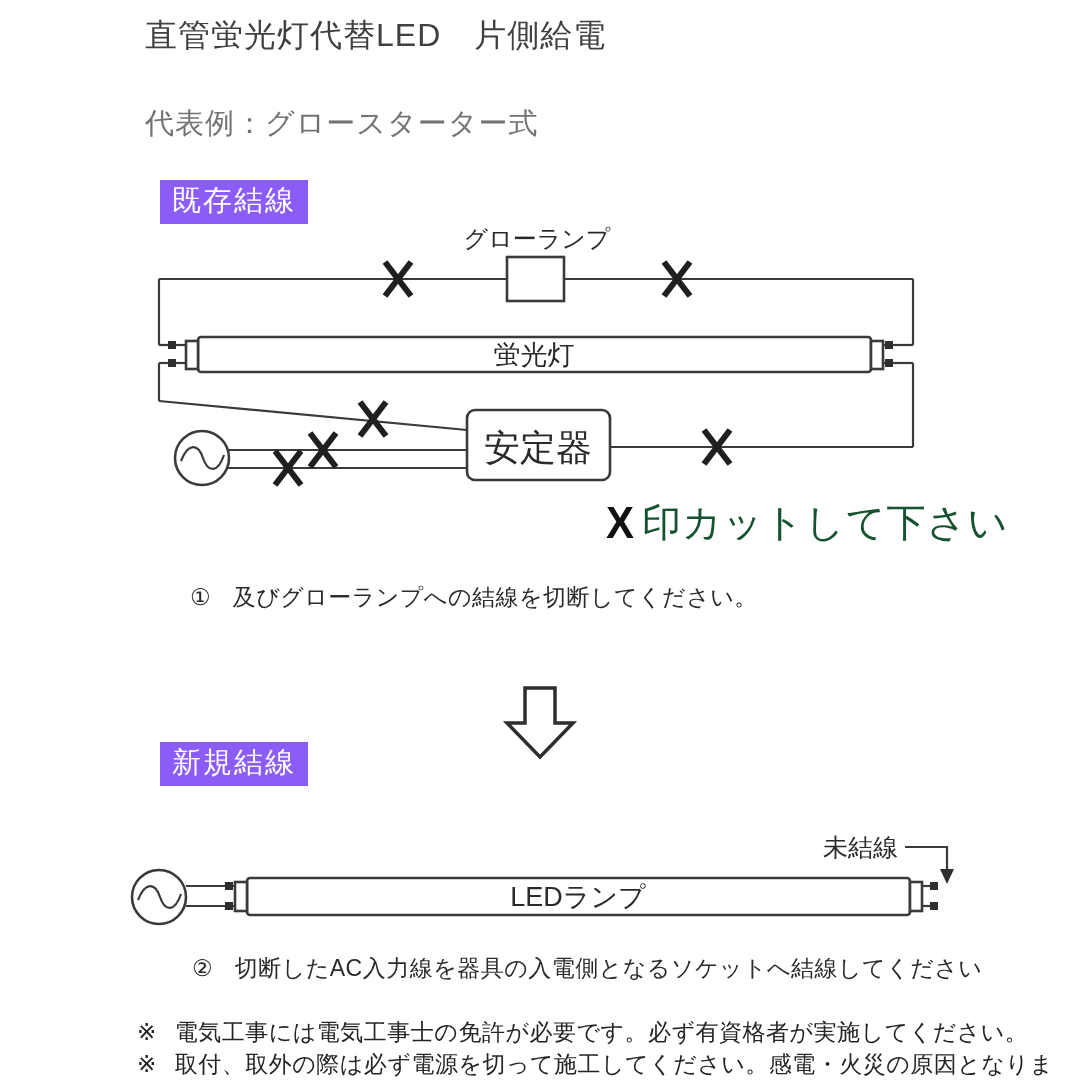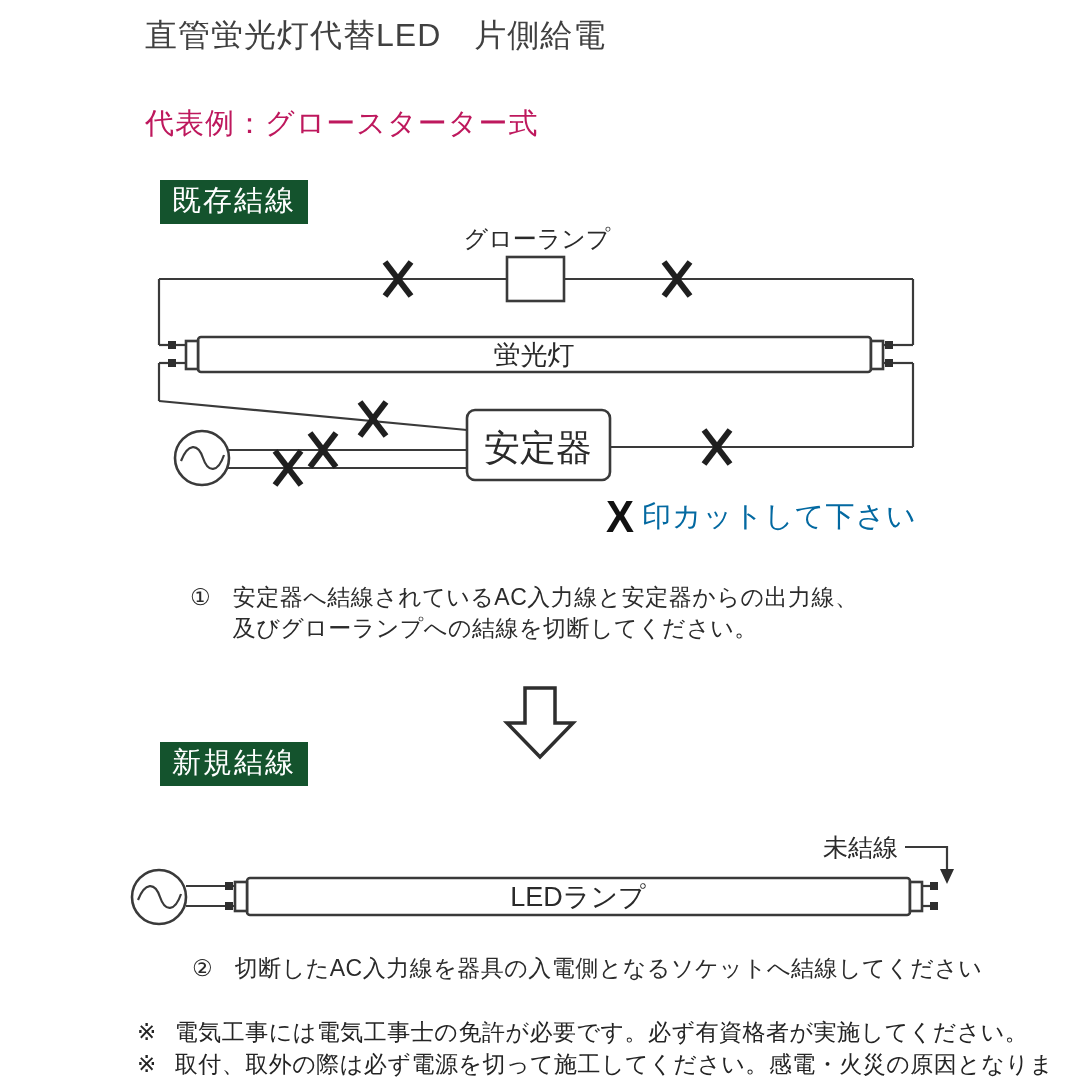--- a/index.html
+++ b/index.html
@@ -2,36 +2,36 @@
 <html><head>
 <meta charset="utf-8">
 <style>
   html,body{margin:0;padding:0;background:#ffffff;}
   .canvas{
     position:relative;width:1080px;height:1080px;background:#ffffff;overflow:hidden;
     font-family:"Liberation Sans","DejaVu Sans",sans-serif;color:#222222;
   }
   .abs{position:absolute;}
   .title{left:145px;top:14px;font-size:32px;letter-spacing:1px;color:#404040;}
-  .subtitle{left:145px;top:104px;font-size:29px;letter-spacing:1px;color:#be185d;}
+  .subtitle{left:145px;top:104px;font-size:29px;letter-spacing:1px;color:#737373;}
   .tag{
-    background:#14532d;color:#ffffff;font-size:29px;letter-spacing:2px;
+    background:#8b5cf6;color:#ffffff;font-size:29px;letter-spacing:2px;
     padding:5px 12px 7px 12px;display:inline-block;line-height:1.1;
   }
   .tag-existing{left:160px;top:180px;}
   .tag-new{left:160px;top:742px;}
   .art{position:absolute;left:0;top:0;}
   .wire{stroke:#3a3a3a;stroke-width:2.2;fill:none;}
   .boxline{stroke:#3a3a3a;stroke-width:2.6;fill:#ffffff;}
   .pin{fill:#2e2e2e;}
   .xmark line{stroke:#1f1f1f;stroke-width:6;}
   .dtext{fill:#2a2a2a;font-family:"Liberation Sans","DejaVu Sans",sans-serif;}
   .cutnote{left:606px;top:496px;display:flex;align-items:center;gap:8px;}
   .cutnote .bigx{font-size:42px;font-weight:800;color:#111;line-height:1;transform:scaleY(1.05);}
-  .cutnote .txt{font-size:29px;color:#0369a1;letter-spacing:1px;}
+  .cutnote .txt{font-size:39px;color:#14532d;letter-spacing:1px;}
   .step{display:flex;gap:22px;color:#2b2b2b;}
   .step .marker{font-size:23px;line-height:31px;flex:0 0 auto;}
   .step .lines{font-size:23px;line-height:31px;letter-spacing:0.5px;}
   .step1{left:190px;top:582px;}
   .step2{left:192px;top:953px;}
   .footnotes{left:137px;top:1018px;display:flex;flex-direction:column;gap:3px;}
   .fnrow{display:flex;gap:18px;font-size:23px;line-height:29px;color:#242424;letter-spacing:0.5px;}
   .fnrow .mark{flex:0 0 auto;}
 </style>
 </head>
@@ -145,21 +145,20 @@
   <div class="abs tag tag-new">新規結線</div>
 
   <div class="abs cutnote">
     <span class="bigx">X</span>
     <span class="txt">印カットして下さい</span>
   </div>
 
   <div class="abs step step1">
     <span class="marker">①</span>
     <span class="lines">
-      <div>安定器へ結線されているAC入力線と安定器からの出力線、</div>
       <div>及びグローランプへの結線を切断してください。</div>
     </span>
   </div>
 
   <div class="abs step step2">
     <span class="marker">②</span>
     <span class="lines">切断したAC入力線を器具の入電側となるソケットへ結線してください</span>
   </div>
 
   <div class="abs footnotes">

